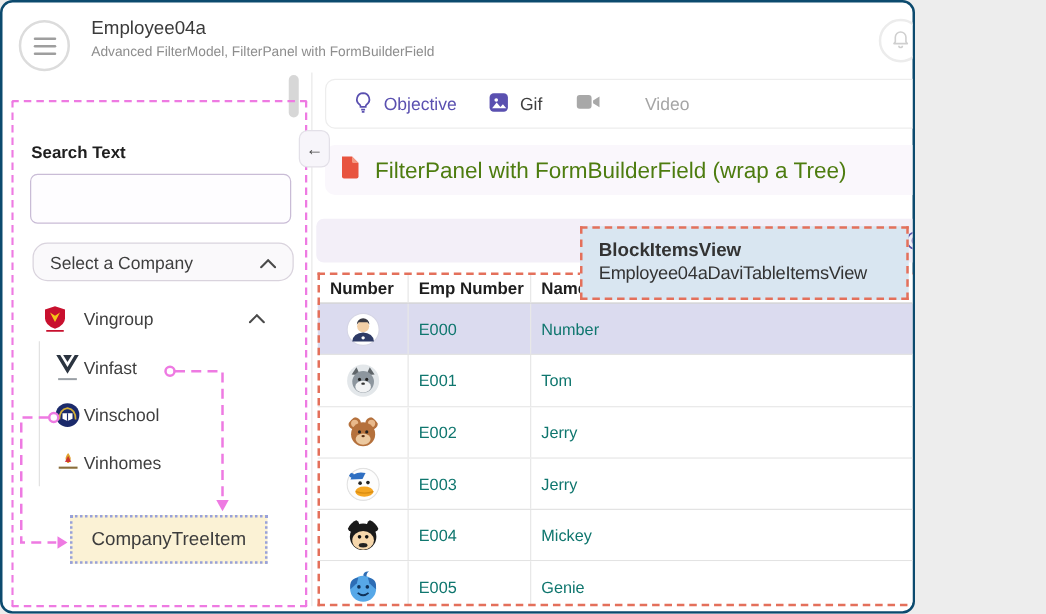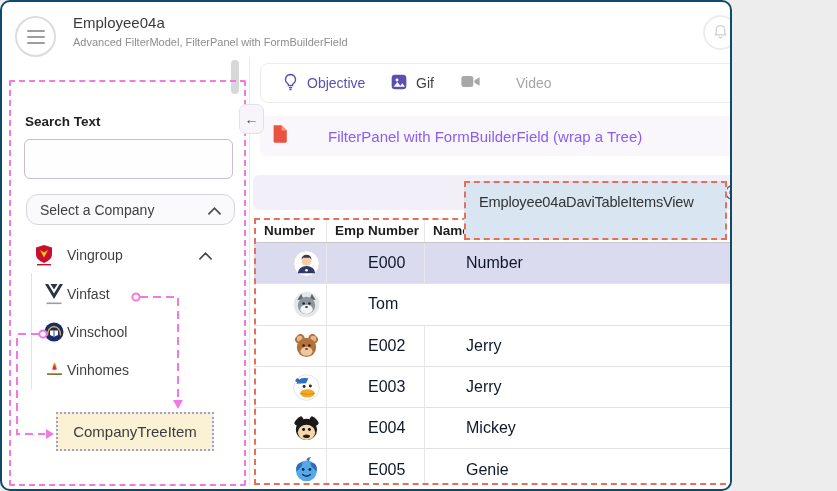--- a/index.html
+++ b/index.html
@@ -64,39 +64,39 @@
   
   .tabs-bar{left:258px;top:61px;width:573px;height:40px;border:1px solid #ededed;border-radius:8px;
             background:#fff;box-sizing:border-box;}
   .tab-item{position:absolute;top:0;height:38px;display:flex;align-items:center;gap:9px;cursor:pointer;font-size:14px;}
   .tab-objective{left:22px;color:#5a50b0;}
   .tab-gif{left:130px;color:#3f3f3f;}
   .tab-video{left:200px;color:#a5a5a5;gap:36px;}
   .tab-docs{left:492px;color:#5a50b0;}
   .link-row{left:258px;top:114px;width:573px;height:40px;background:#faf7fc;border-radius:8px;
             display:flex;align-items:center;padding-left:12px;box-sizing:border-box;gap:12px;}
-  .link-title{font-size:15px;color:#8b5cf6;cursor:pointer;margin-left:28px;}
+  .link-title{font-size:18px;color:#4d7c0f;cursor:pointer;}
   .toolbar-row{left:251px;top:173px;width:580px;height:35px;background:#f3eff8;border-radius:6px;}
   .toolbar-icons{position:absolute;right:6px;top:0;height:35px;display:flex;align-items:center;gap:8px;}
   .tb-btn{width:24px;height:24px;display:flex;align-items:center;justify-content:center;cursor:pointer;}
   .tb-sep{width:1px;height:20px;background:#d9d9de;}
 
   
   .table-wrap{left:252px;top:217px;width:561px;height:265px;overflow:hidden;}
   .thead{display:grid;grid-template-columns:73px 98px 390px;height:23px;border-bottom:1px solid #c7c7c7;
          align-items:center;background:#fff;}
   .th{font-size:13.5px;font-weight:bold;color:#1d1d1d;padding-left:8px;border-right:1px solid #e8e8e8;height:100%;
       display:flex;align-items:center;box-sizing:border-box;cursor:pointer;}
   .th:first-child{padding-left:10px;}
   .th:last-child{border-right:none;}
   .trow{display:grid;grid-template-columns:73px 98px 390px;height:40.3px;border-bottom:1px solid #e3e3e3;
         align-items:center;background:#fff;cursor:pointer;}
   .trow.selected{background:#dbdbef;}
-  .tc{font-size:16px;color:#0f172a;padding-left:8px;height:100%;display:flex;align-items:center;
-      border-right:1px solid #e8e8e8;box-sizing:border-box;margin-left:33px;}
+  .tc{font-size:13px;color:#0f766e;padding-left:8px;height:100%;display:flex;align-items:center;
+      border-right:1px solid #e8e8e8;box-sizing:border-box;}
   .tc:last-child{border-right:none;}
   .c-img{justify-content:center;padding-left:0;}
   .c-img svg{width:27px;height:27px;border-radius:50%;}
   .tbl-scroll-track{left:815px;top:218px;width:17px;height:264px;background:#ececec;}
   .tbl-scroll-thumb{left:818px;top:240px;width:12px;height:72px;background:#6f6f6f;border-radius:6px;cursor:pointer;}
 </style>
 </head>
 <body>
 
 <div class="page">
@@ -320,20 +320,21 @@
               <circle cx="14" cy="14" r="13.3" fill="#e3e7ea"></circle>
               <path d="M4.5 9 L8.5 3 L11.5 9.5 Z" fill="#5f6569"></path>
               <path d="M23.5 9 L19.5 3 L16.5 9.5 Z" fill="#5f6569"></path>
               <circle cx="14" cy="15" r="9" fill="#8d969e"></circle>
               <ellipse cx="14" cy="19" rx="6.5" ry="4.8" fill="#f2f3f4"></ellipse>
               <circle cx="11" cy="13" r="1.3" fill="#222"></circle>
               <circle cx="17" cy="13" r="1.3" fill="#222"></circle>
               <ellipse cx="14" cy="16.5" rx="1.5" ry="1" fill="#333"></ellipse>
             </svg>
           </div>
+          <div class="tc">E001</div>
           <div class="tc">Tom</div>
         </div>
         <div class="trow">
           <div class="tc c-img">
             <svg viewBox="0 0 28 28">
               <circle cx="7" cy="7" r="5.2" fill="#b5713c"></circle>
               <circle cx="21" cy="7" r="5.2" fill="#b5713c"></circle>
               <circle cx="7" cy="7" r="3" fill="#e9b98b"></circle>
               <circle cx="21" cy="7" r="3" fill="#e9b98b"></circle>
               <circle cx="14" cy="16" r="10" fill="#b5713c"></circle>
@@ -391,16 +392,17 @@
           <div class="tc">E005</div>
           <div class="tc">Genie</div>
         </div>
       </div>
   </div>
   <div class="abs tbl-scroll-track"></div>
   <div class="abs tbl-scroll-thumb"></div>
 
   <div class="abs ann-table"></div>
   <div class="abs ann-blue">
+    <div class="t">BlockItemsView</div>
     <div class="s">Employee04aDaviTableItemsView</div>
   </div>
 
 </div>
 
 </body></html>

